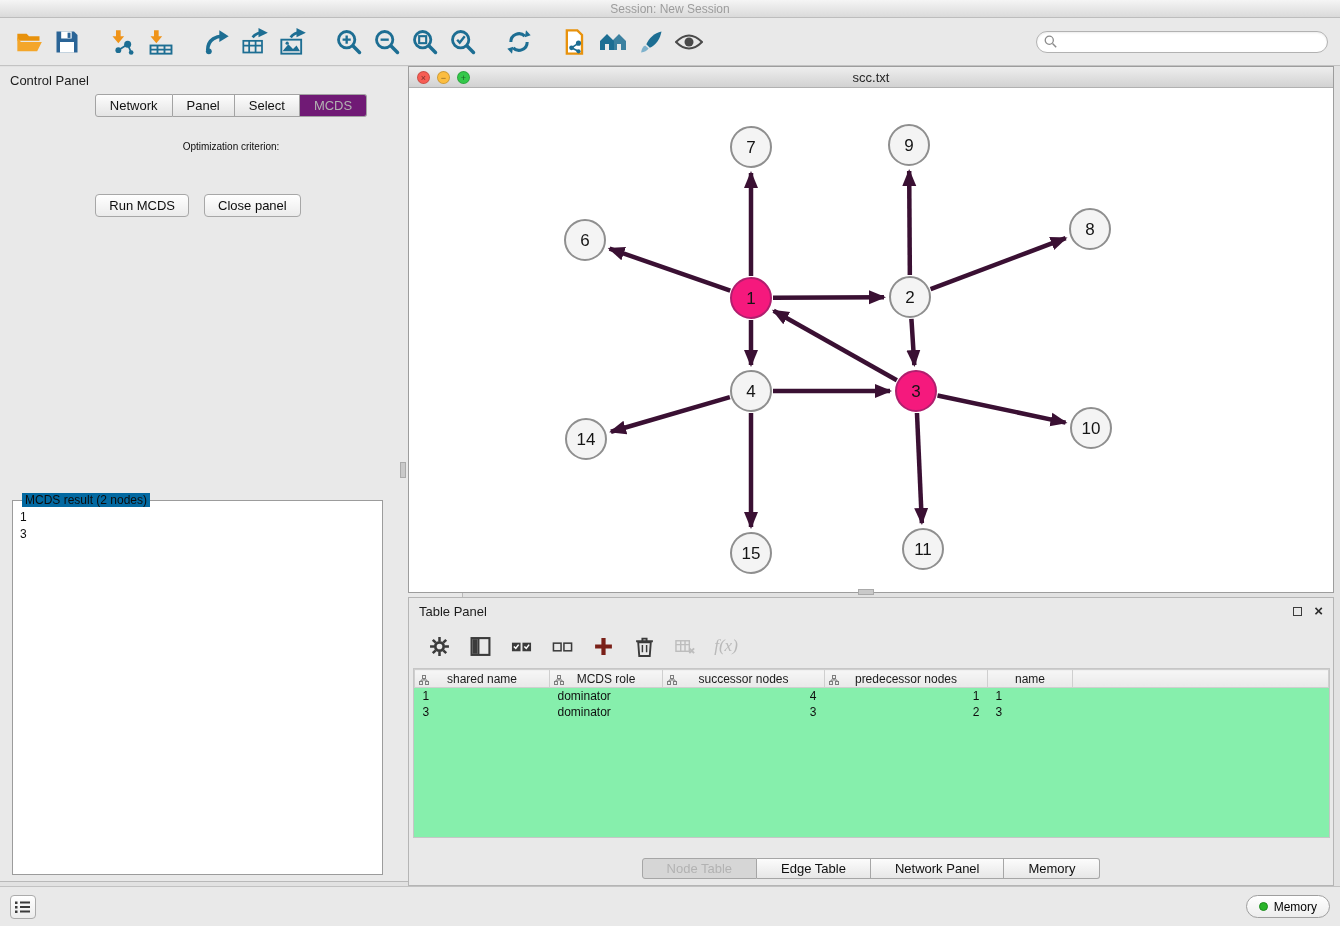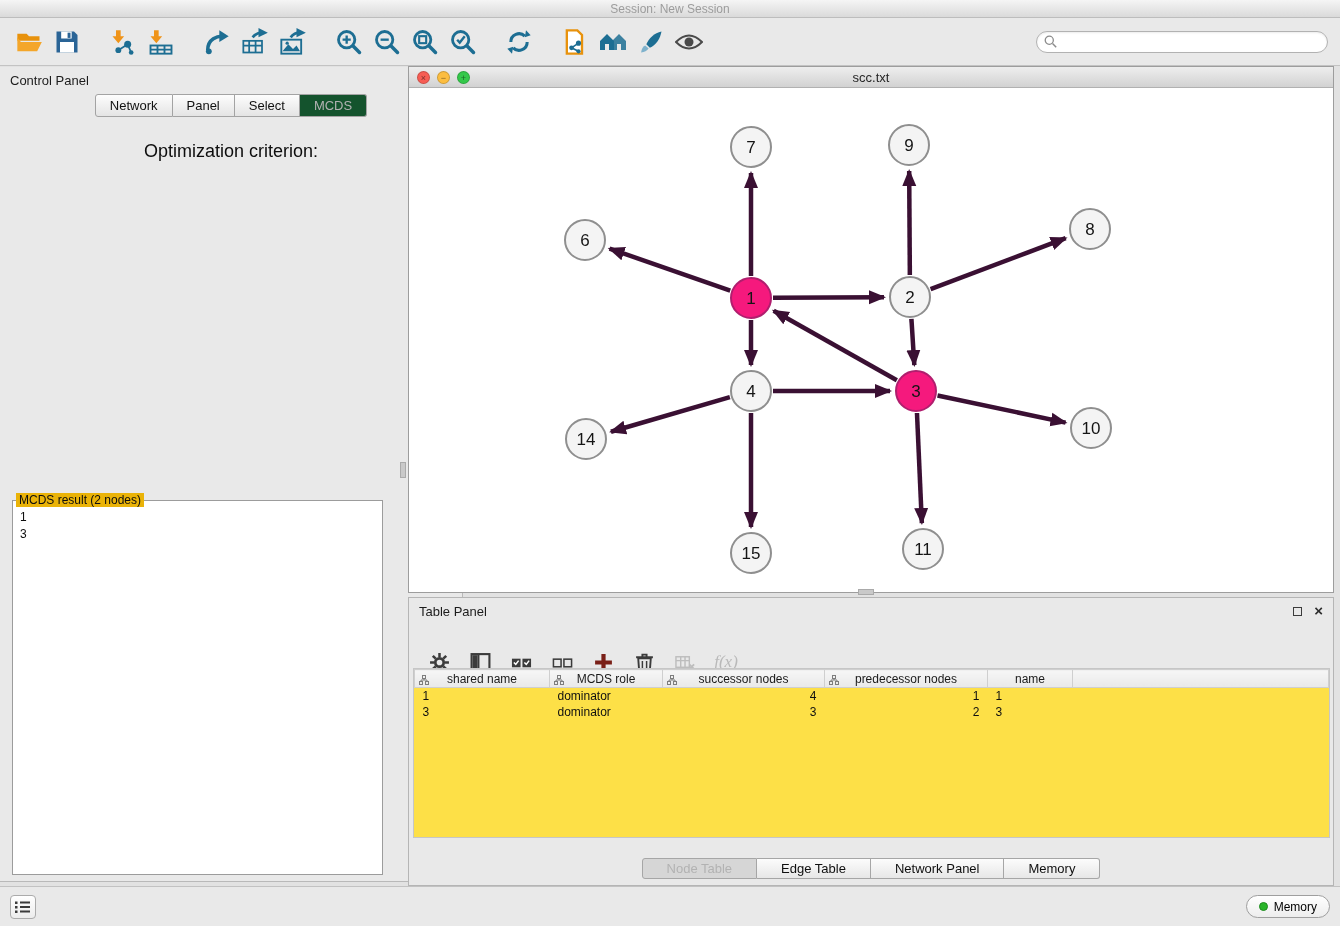--- a/index.html
+++ b/index.html
@@ -21,47 +21,47 @@
   
   .control-panel{position:absolute;left:0;top:67px;width:463px;height:815px;background:#e9e9e9;border-right:1px solid #b9b9b9;border-bottom:1px solid #b9b9b9}
   .panel-head{height:26px;display:flex;align-items:center;padding:0 10px;font-size:13px;color:#1c1c1c}
   .panel-head .sp{flex:1}
   .maxbox{width:9px;height:9px;border:1.5px solid #3c3c3c;display:inline-block;margin-right:12px;cursor:pointer}
   .closex{font-size:15px;font-weight:bold;color:#2e2e2e;line-height:12px;cursor:pointer}
   .cp-tabs{display:flex;justify-content:center;margin-top:1px}
   .cp-tab{border:1px solid #a3a3a3;border-left:none;background:linear-gradient(#fdfdfd,#e4e4e4);font-size:13px;padding:3px 14px;color:#111;cursor:pointer}
   .cp-tab:first-child{border-left:1px solid #a3a3a3;border-radius:3px 0 0 3px}
   .cp-tab:last-child{border-radius:0 3px 3px 0}
-  .cp-tab.selected{background:#14532d;color:#b2b2b2}
-  .opt-label{text-align:center;font-size:18px;margin-top:24px;color:#0d0d0d}
+  .cp-tab.selected{background:#701a75;color:#b2b2b2}
+  .opt-label{text-align:center;font-size:10px;margin-top:24px;color:#0d0d0d}
   .cp-select{position:absolute;left:44px;top:94px;width:309px;height:21px;border:1px solid #a5a5a5;border-radius:4px;background:linear-gradient(#ffffff,#f1f1f1);font-size:13px;display:flex;align-items:center;padding:0 22px 0 9px;cursor:pointer}
   .stepper{position:absolute;right:5px;top:3px;display:flex;flex-direction:column;gap:2px}
   .tri-up{width:0;height:0;border-left:4px solid transparent;border-right:4px solid transparent;border-bottom:5px solid #5a5a5a}
   .tri-dn{width:0;height:0;border-left:4px solid transparent;border-right:4px solid transparent;border-top:5px solid #5a5a5a}
   .cp-buttons{position:absolute;left:0;top:127px;width:396px;display:flex;justify-content:center;gap:15px}
   .btn{border:1px solid #a7a7a7;border-radius:4px;background:linear-gradient(#ffffff,#ebebeb);padding:3px 13px;font-size:13px;cursor:pointer;color:#0d0d0d}
   .result-box{position:absolute;left:12px;top:426px;width:371px;height:382px;border:1px solid #9c9c9c;background:#fff}
-  .result-box legend{font-size:12px;margin-left:3px;padding:0 3px;color:#0d0d0d;background:#eab308}
+  .result-box legend{font-size:12px;margin-left:9px;padding:0 3px;color:#0d0d0d;background:#0369a1}
   .result-lines{padding:2px 7px;font-size:12px;line-height:17px;color:#0d0d0d}
 
   
   .network-window{position:absolute;left:408px;top:66px;width:926px;height:527px;border:1px solid #9d9d9d;background:#fff}
   .nw-titlebar{height:21px;background:linear-gradient(#eeeeee,#d2d2d2);border-bottom:1px solid #b1b1b1;position:relative;display:flex;align-items:center;justify-content:center;font-size:13px;color:#262626}
   .traffic{position:absolute;left:8px;top:4px;display:flex;gap:7px}
   .light{width:13px;height:13px;border-radius:50%;font-size:9px;line-height:12px;text-align:center;color:rgba(0,0,0,.5);border:1px solid rgba(0,0,0,.18);cursor:pointer}
   .lr{background:#f75d54}.ly{background:#fcbd3f}.lg{background:#34c84a}
   svg.graph{display:block;width:924px;height:504px}
 
   
   .table-panel{position:absolute;left:408px;top:597px;width:926px;height:289px;background:#e9e9e9;border:1px solid #b5b5b5}
-  .tp-toolbar{height:36px;display:flex;align-items:center;gap:13px;padding-left:16px;margin-top:20px}
+  .tp-toolbar{height:36px;display:flex;align-items:center;gap:13px;padding-left:16px;margin-top:4px}
   .tp-btn{width:28px;height:26px;border:none;background:transparent;display:flex;align-items:center;justify-content:center;cursor:pointer}
   .tp-btn svg{width:21px;height:21px}
   .fx{font-family:"Liberation Serif",serif;font-style:italic;font-size:17px;color:#b9b9b9}
-  .tp-table-wrap{position:absolute;left:4px;top:70px;width:917px;height:170px;background:#fde047;border:1px solid #c6c6c6;overflow:hidden}
+  .tp-table-wrap{position:absolute;left:4px;top:70px;width:917px;height:170px;background:#86efac;border:1px solid #c6c6c6;overflow:hidden}
   table{border-collapse:collapse;width:100%;table-layout:fixed}
   th{background:linear-gradient(#f6f6f6,#e9e9e9);border:1px solid #cfcfcf;height:18px;font-weight:normal;font-size:12px;position:relative;color:#1a1a1a}
   th .hicon{position:absolute;left:4px;top:4px}
   td{height:16px;padding:0 8px;font-size:12px;color:#101010;white-space:nowrap}
   .tp-tabs{position:absolute;left:0;bottom:6px;width:100%;display:flex;justify-content:center}
   .tp-tab{border:1px solid #a6a6a6;border-left:none;padding:2px 24px;font-size:13px;background:linear-gradient(#fcfcfc,#e7e7e7);color:#0f0f0f;cursor:pointer}
   .tp-tab:first-child{border-left:1px solid #a6a6a6;border-radius:3px 0 0 3px}
   .tp-tab:last-child{border-radius:0 3px 3px 0}
   .tp-tab.selected{background:#d6d6d6;color:#b2b2b2}
 
@@ -224,20 +224,24 @@
     <span class="maxbox"></span>
     <span class="closex">×</span>
   </div>
   <div class="cp-tabs">
     <button class="cp-tab">Network</button>
     <button class="cp-tab">Panel</button>
     <button class="cp-tab">Select</button>
     <button class="cp-tab selected">MCDS</button>
   </div>
   <div class="opt-label">Optimization criterion:</div>
+  <div class="cp-buttons">
+    <button class="btn">Run MCDS</button>
+    <button class="btn">Close panel</button>
+  </div>
   <fieldset class="result-box">
     <legend>MCDS result (2 nodes)</legend>
     <div class="result-lines">
       <div>1</div>
       <div>3</div>
     </div>
   </fieldset>
 </div>
 
 <div class="network-window">

